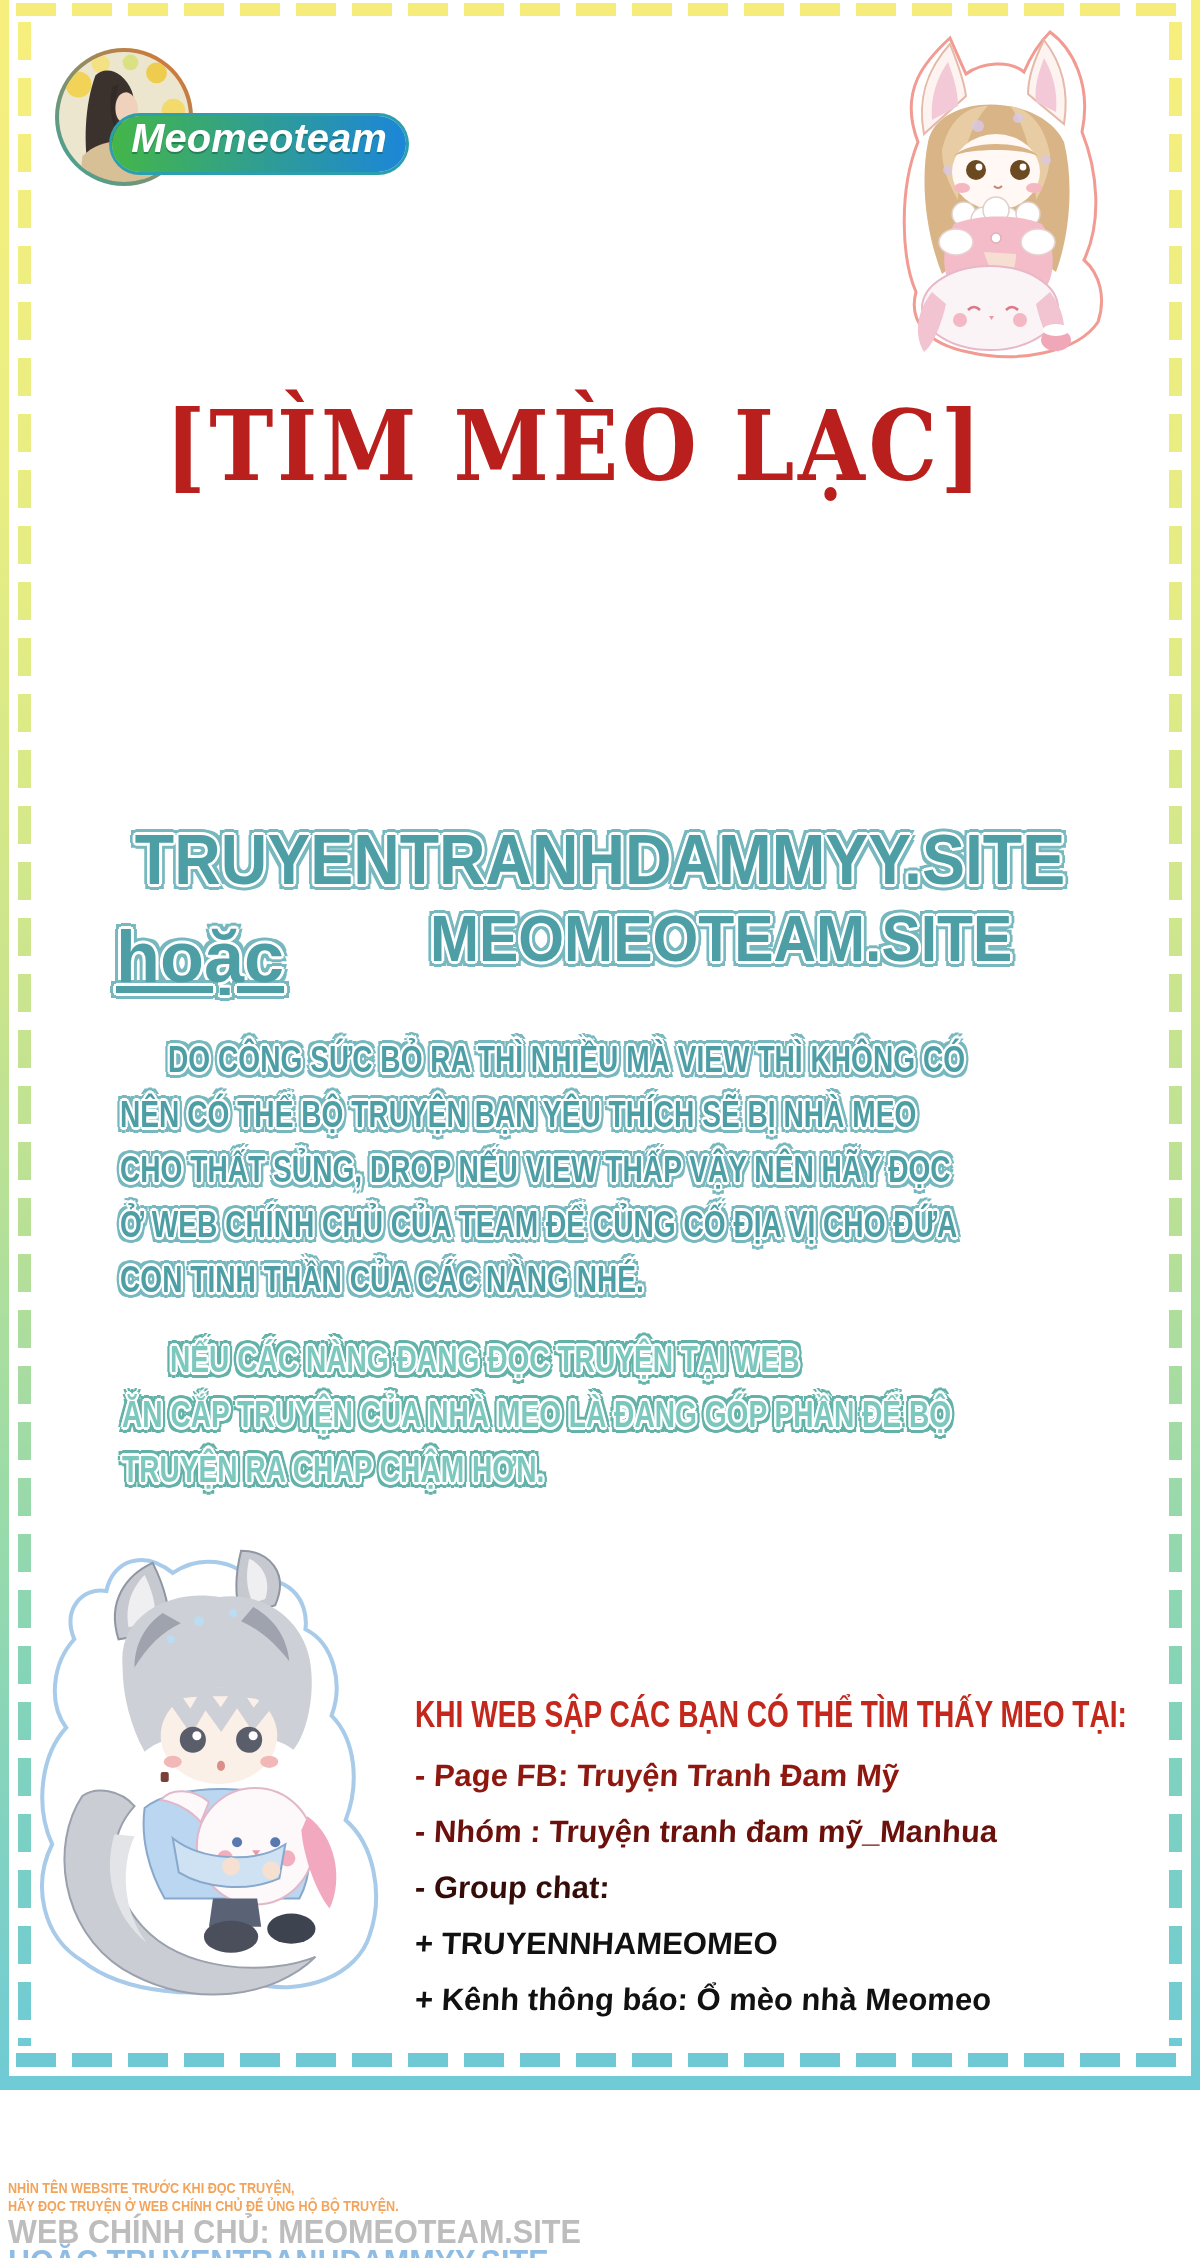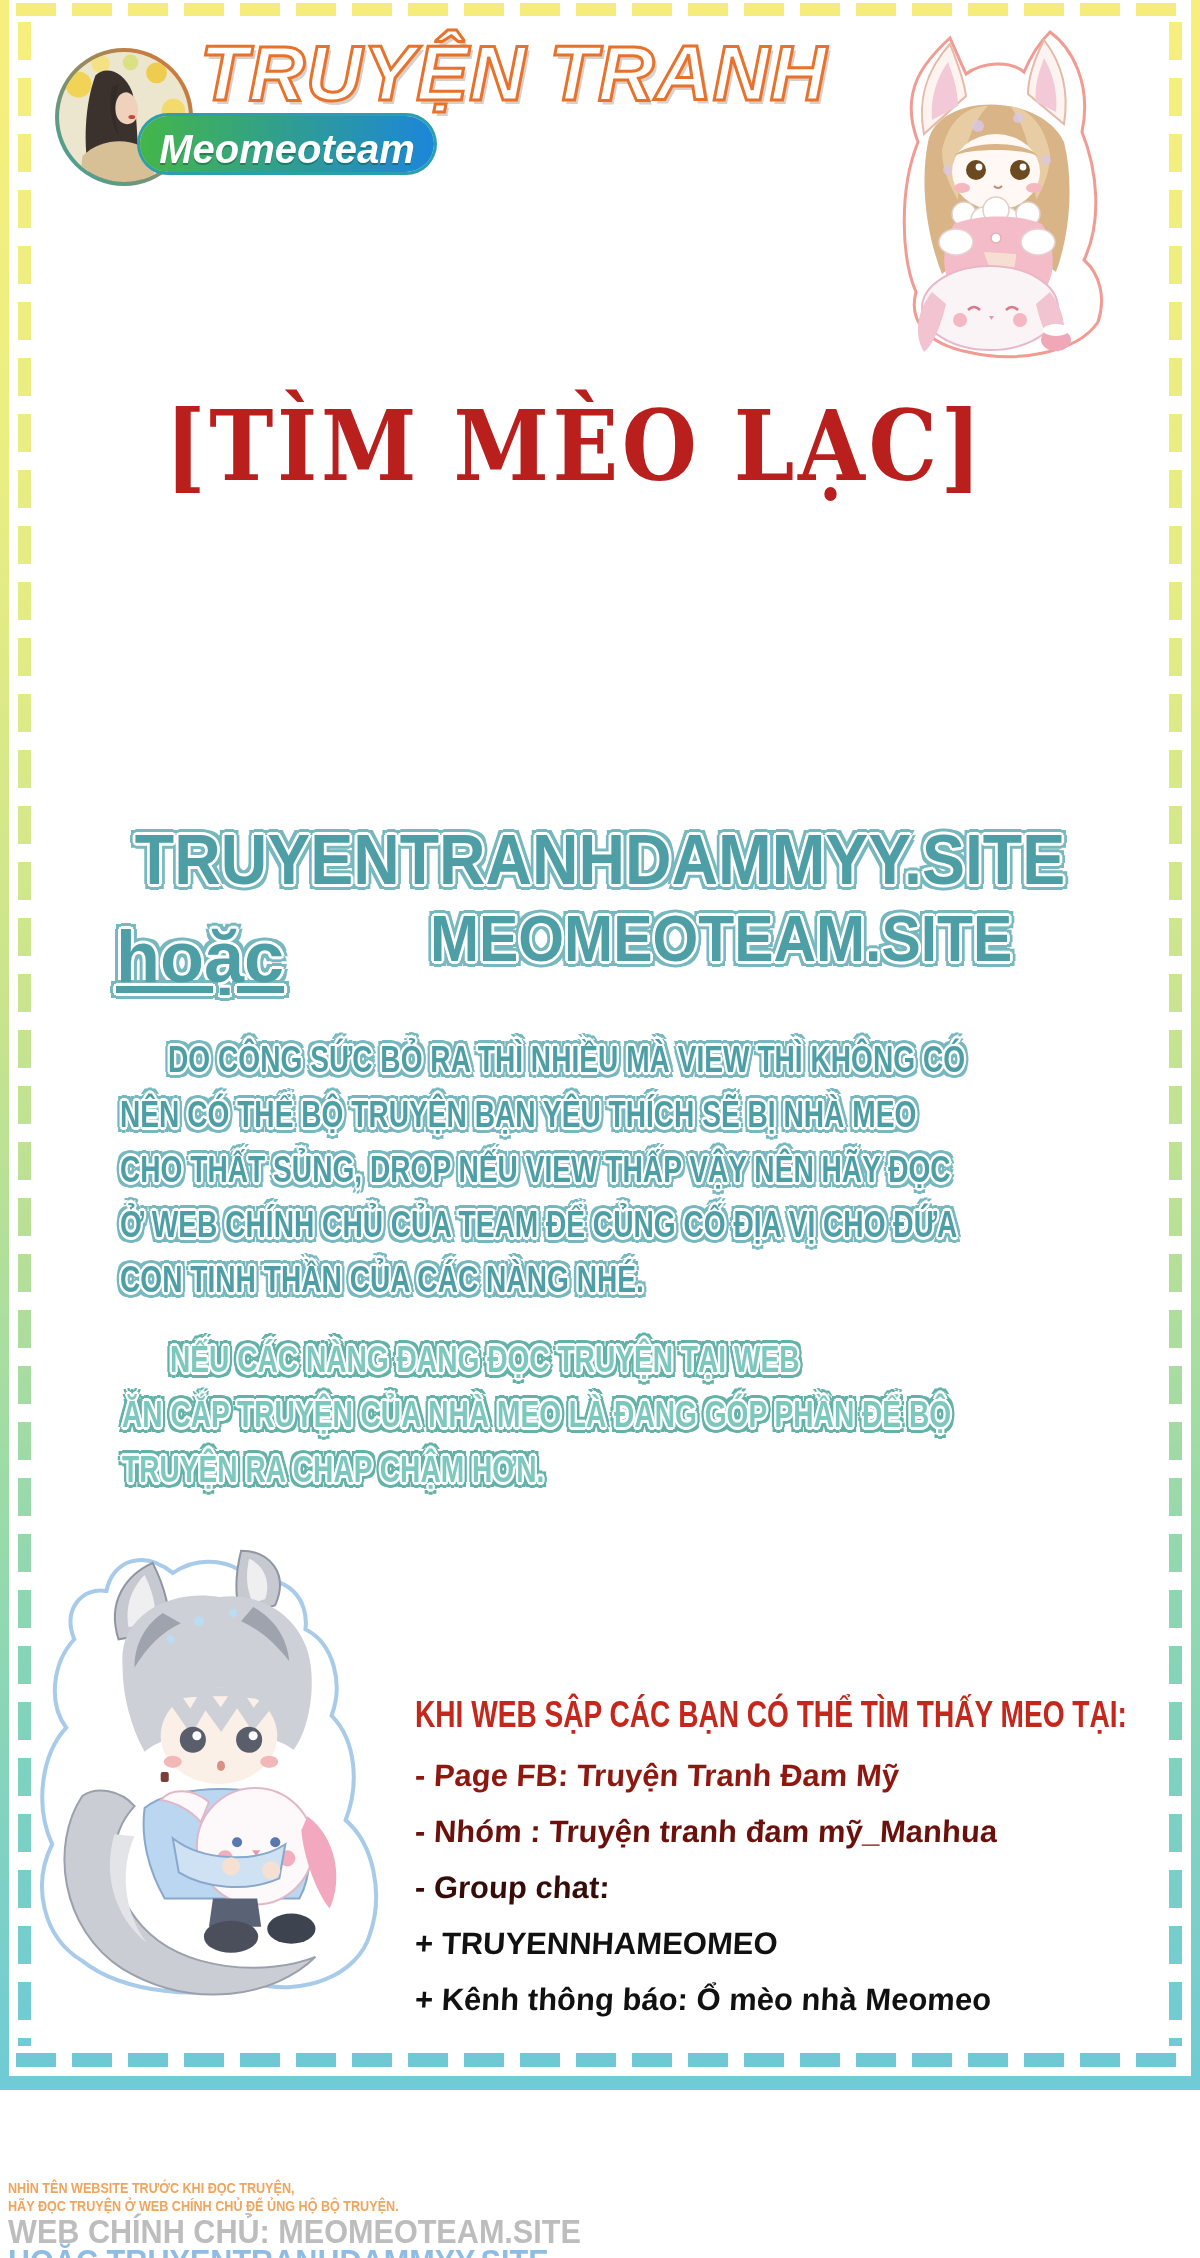--- a/index.html
+++ b/index.html
@@ -24,21 +24,21 @@
   .avatar{position:absolute;left:55px;top:48px;width:138px;height:138px;border-radius:50%;
     background:linear-gradient(to top right,#35a7a0,#e8732a);padding:4px;box-sizing:border-box;}
   .avatar-inner{width:100%;height:100%;border-radius:50%;overflow:hidden;}
   .team-title{position:absolute;color:#fff;font-weight:700;font-style:italic;font-size:78px;
     letter-spacing:1px;-webkit-text-stroke:3px #e8722b;white-space:nowrap;
     text-shadow:3px 4px 0 rgba(170,150,130,.45);}
   .title-1{left:200px;top:28px;}
   .title-2{left:410px;top:102px;}
   .badge{position:absolute;left:112px;top:116px;width:294px;height:56px;border-radius:28px;
     background:linear-gradient(90deg,#44b648,#1c86d9);box-shadow:0 0 0 3px #2b9fae;
-    display:flex;align-items:flex-end;justify-content:center;margin-left:28px;}
+    display:flex;align-items:flex-start;justify-content:center;}
   .badge span{color:#fff;font-weight:700;font-style:italic;font-size:40px;
     text-shadow:0 2px 0 rgba(10,80,60,.45);}
 
   .mascot-catgirl{position:absolute;left:858px;top:20px;width:268px;height:360px;}
   .mascot-wolfboy{position:absolute;left:22px;top:1542px;width:400px;height:496px;}
 
   
   .lost-title{position:absolute;left:0;top:388px;width:1150px;text-align:center;
     font-family:"DejaVu Serif",serif;font-weight:700;color:#b9201d;font-size:98px;
     letter-spacing:4px;transform:scaleX(.88);transform-origin:50% 50%;white-space:nowrap;}
@@ -114,21 +114,20 @@
         </g>
         <path d="M28 18 C20 40 18 70 24 100 L64 100 C59 72 61 45 56 30 C50 15 36 10 28 18 Z" fill="#3b322e"></path>
         <path d="M52 31 C60 33 63 44 59 52 C55 58 46 56 44 48 C42 40 45 31 52 31 Z" fill="#f0d2bc"></path>
         <ellipse cx="56" cy="50" rx="2.6" ry="1.6" fill="#c4453c"></ellipse>
         <path d="M18 80 C35 64 62 66 72 80 L74 100 L16 100 Z" fill="#d8c096"></path>
         <path d="M46 25 C42 38 42 52 46 64 C40 56 38 40 41 27 Z" fill="#332b27"></path>
       </svg>
     </div>
   </div>
 
-  <div class="team-title title-1">TRUYỆN TRANH</div>
   <div class="badge">
     <span>Meomeoteam</span>
   </div>
 
   <div class="mascot-catgirl">
     <svg viewBox="0 0 268 360" width="100%" height="100%">
       <path d="M60 122 C40 70 68 40 92 18 C100 36 104 46 108 54 C124 42 152 40 166 52
                C172 38 180 24 192 12 C214 28 234 64 224 112 C240 152 244 202 226 240
                C242 254 248 278 240 302 C220 332 160 344 110 332 C70 324 50 302 58 272
                C44 240 40 172 60 122 Z" fill="#fff" stroke="#f19b93" stroke-width="3"></path>

